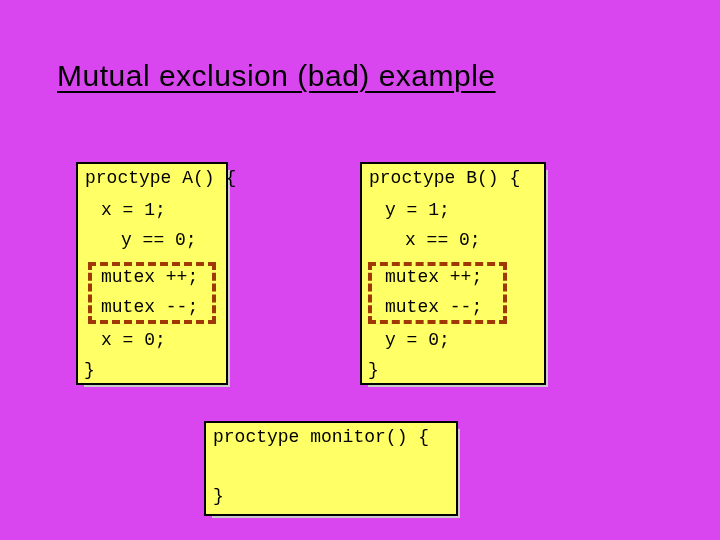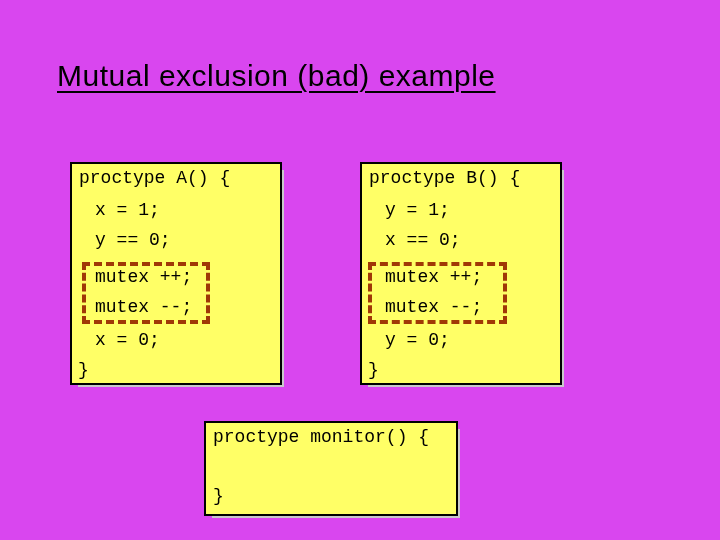--- a/index.html
+++ b/index.html
@@ -17,29 +17,29 @@
     letter-spacing:0.5px;
     white-space:pre;
   }
   .codebox {
     position:absolute; box-sizing:border-box;
     background:#FFFF66; border:2px solid #000000;
     box-shadow:5px 5px 0 -3px #c9c9c9;
     font-family:"Liberation Mono","DejaVu Sans Mono",monospace;
     font-size:18px; color:#000000;
   }
-  .box-a { left:70px;  top:162px; width:212px; height:223px; }
-  .box-b { left:360px; top:162px; width:202px; height:223px; }
+  .box-a { left:76px;  top:162px; width:152px; height:223px; }
+  .box-b { left:360px; top:162px; width:186px; height:223px; }
   .box-monitor { left:204px; top:421px; width:254px; height:95px;padding-left:12px; }
   .cl { position:absolute; line-height:20px; white-space:pre; }
   .mutex-frame { position:absolute; border:4px dashed #A03806; }
   .frame-a { left:10px; top:98px; width:120px; height:54px; }
   .frame-b { left:6px;  top:98px; width:131px; height:54px; }
   
-  .t0 { top:4px;   } .t1 { top:36px; } .t2 { top:66px; }
+  .t0 { top:4px;   } .t1 { top:36px; } .t2 { top:66px;margin-left:20px; }
   .t3 { top:103px; } .t4 { top:133px; } .t5 { top:166px; } .t6 { top:196px; }
   .l-head   { left:7px;  }
   .l-indent { left:23px; }
   .l-close  { left:6px;  }
   
   .m0 { top:4px;  left:7px;  }
   .m1 { top:33px; left:31px; }
   .m2 { top:63px; left:7px;  }
 </style>
 </head>

